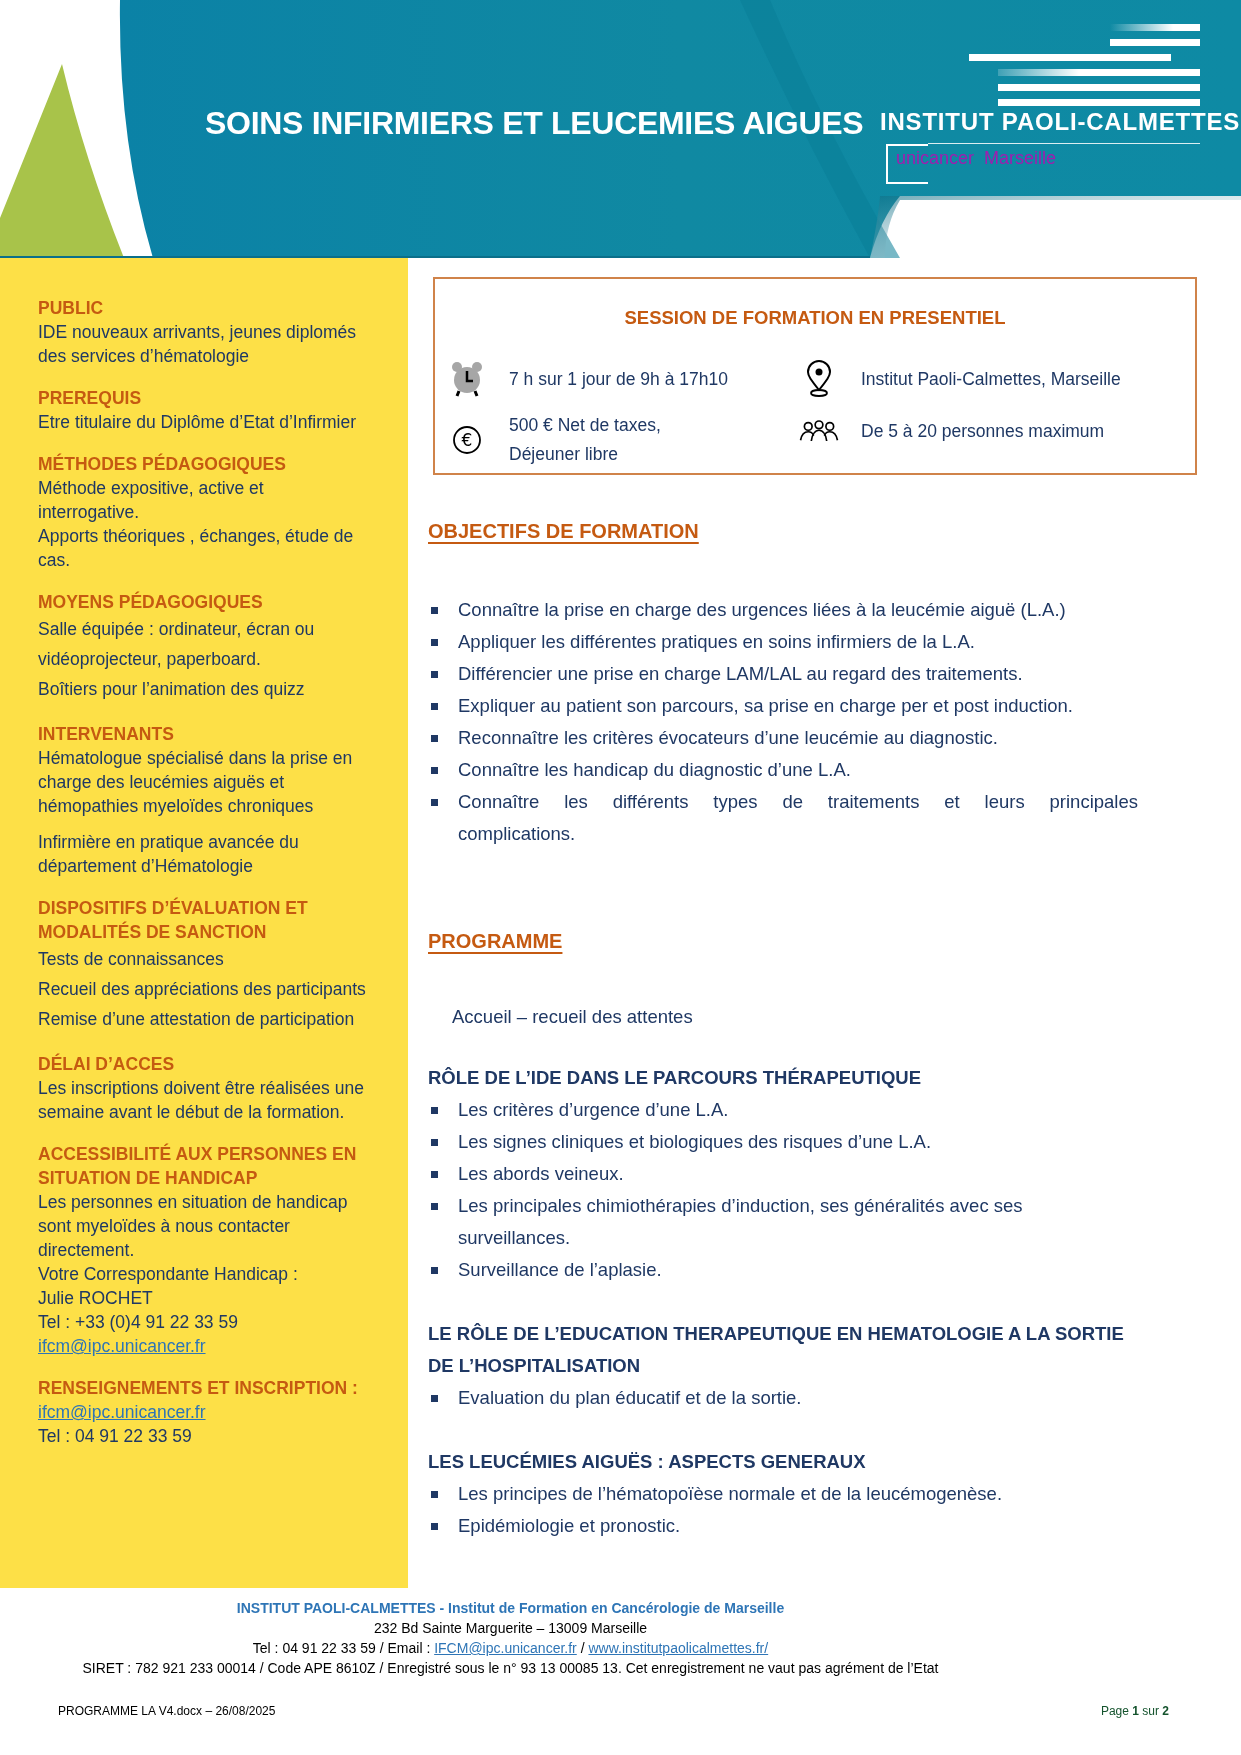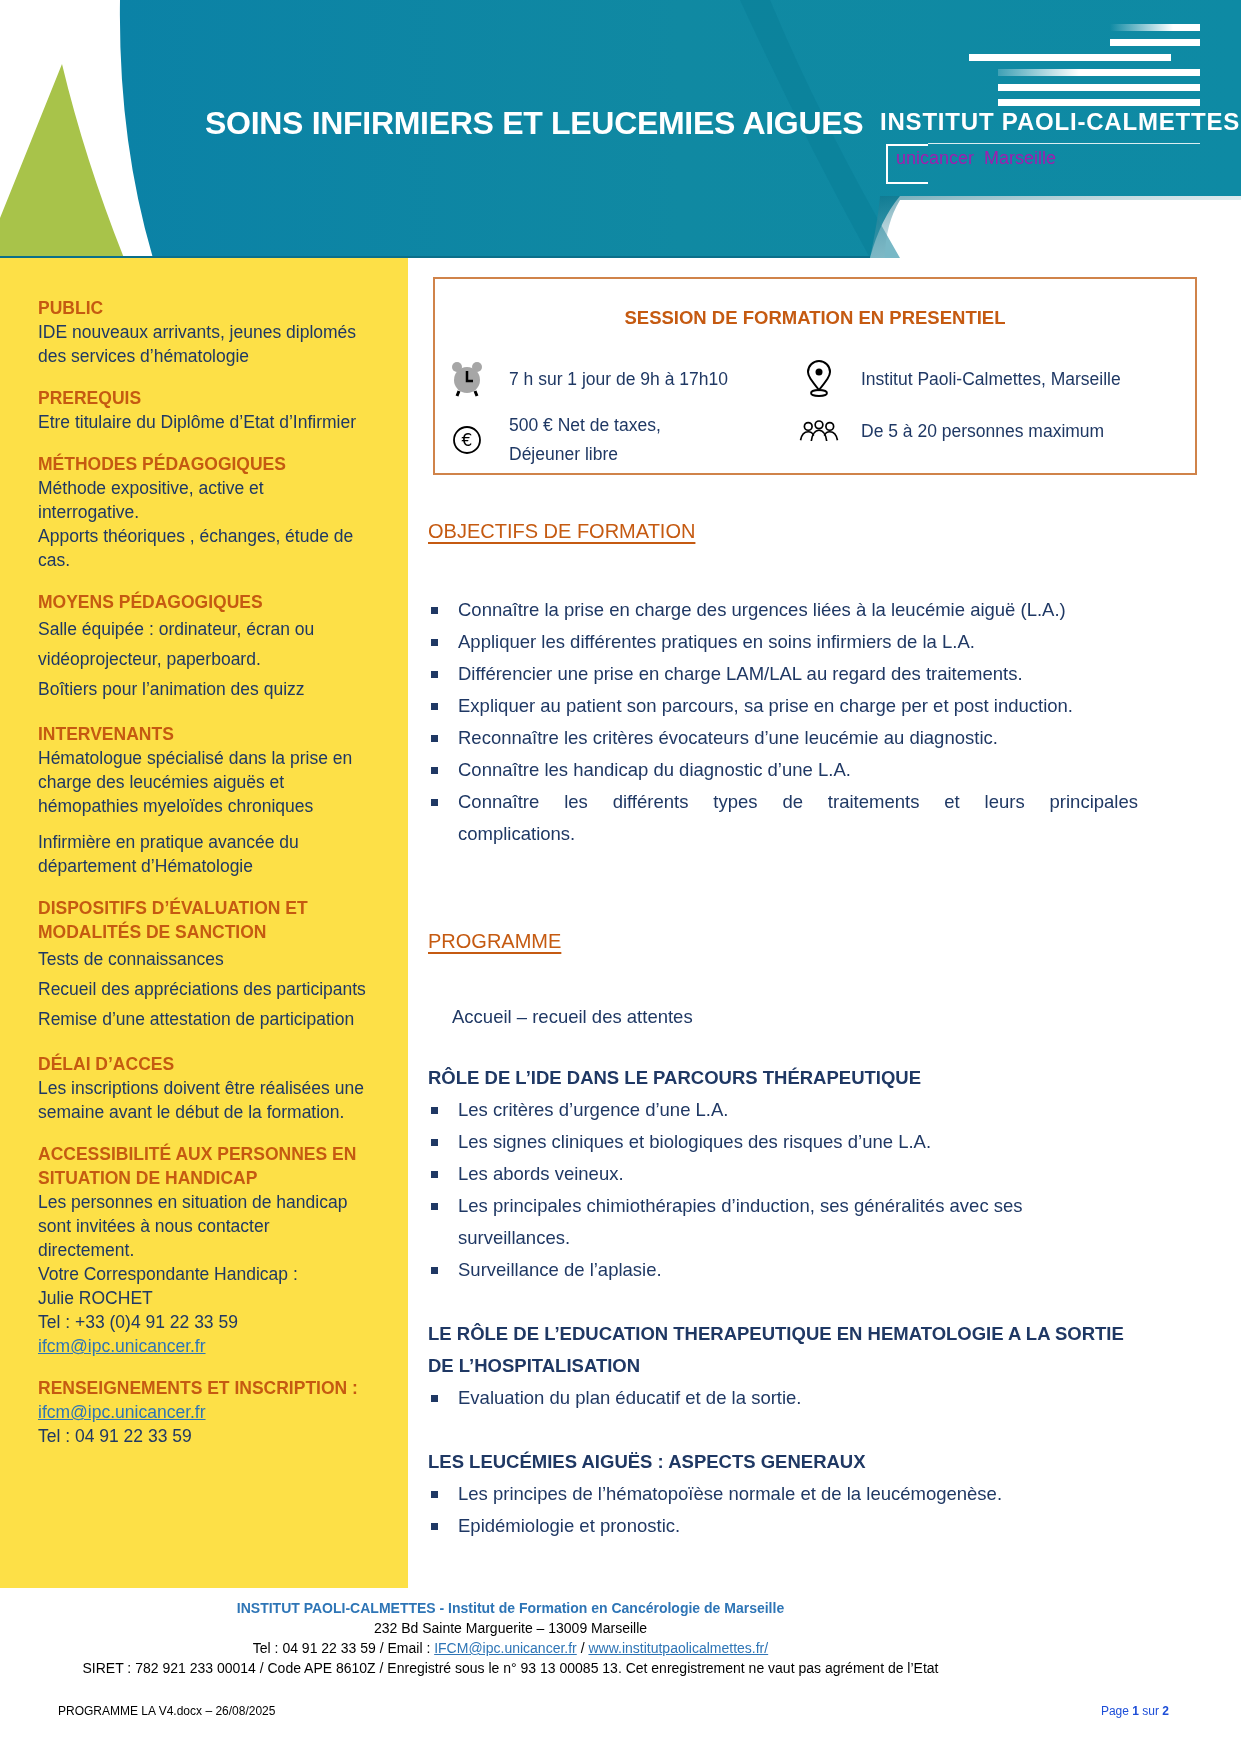--- a/index.html
+++ b/index.html
@@ -54,41 +54,41 @@
     position: absolute; left: 0; right: 0; top: 28px; text-align: center;
     color: #c55a11; font-weight: bold; font-size: 18.5px;
   }
   .s-item { position: absolute; display: flex; align-items: center; }
   .s-icon { width: 40px; height: 40px; display: flex; align-items: center; justify-content: center; }
   .s-text { font-size: 17.5px; line-height: 29px; color: #1f3864; margin-left: 22px; }
 
   
   .main { position: absolute; left: 428px; top: 0; width: 720px; }
   .sec-title {
-    position: absolute; left: 0; color: #c55a11; font-weight: normal; font-size: 20px;
+    position: absolute; left: 0; color: #c55a11; font-weight: bold; font-size: 20px;
     text-decoration: underline; text-underline-offset: 4px; white-space: nowrap;
   }
   .bullets { position: absolute; left: 0; width: 710px; margin: 0; padding: 0; list-style: none; }
   .bullets li {
     position: relative; padding-left: 30px; font-size: 18.5px; line-height: 32px; color: #1f3864;
   }
   .bullets li::before {
     content: ""; position: absolute; left: 3px; top: 13px; width: 7px; height: 7px; background: #1f3864;
   }
   .bullets li.just { text-align: justify; text-align-last: left; }
   .bullets li.just .l1 { display: block; text-align: justify; text-align-last: justify; }
   .plain { position: absolute; left: 0; font-size: 18.5px; color: #1f3864; white-space: nowrap; }
   .sub-head { position: absolute; left: 0; font-size: 18.5px; font-weight: bold; color: #1f3864; line-height: 32px; width: 720px; }
 
   
   .footer { position: absolute; left: 0; top: 1598px; width: 1021px; text-align: center; font-size: 14px; line-height: 20px; color: #000; }
   .footer .org { color: #2e75b6; font-weight: bold; }
   .footer a { color: #2e75b6; text-decoration: underline; }
   .doc-ref { position: absolute; left: 58px; top: 1704px; font-size: 12px; color: #000; }
-  .page-no { position: absolute; right: 72px; top: 1704px; font-size: 12px; color: #1d4ed8; }
+  .page-no { position: absolute; right: 72px; top: 1704px; font-size: 12px; color: #14532d; }
   .page-no b { font-weight: bold; }
 </style>
 </head>
 <body>
 
 <div class="header">
   <svg class="bg" width="1241" height="258" viewBox="0 0 1241 258">
     <defs>
       <linearGradient id="tealg" x1="0" y1="0" x2="1" y2="0">
         <stop offset="0" stop-color="#0b82a6"></stop>
@@ -170,21 +170,21 @@
     </div>
     <div class="sb-section">
       <div class="sb-head">DÉLAI D’ACCES</div>
       <div class="sb-line">Les inscriptions doivent être réalisées une</div>
       <div class="sb-line">semaine avant le début de la formation.</div>
     </div>
     <div class="sb-section">
       <div class="sb-head">ACCESSIBILITÉ AUX PERSONNES EN</div>
       <div class="sb-head">SITUATION DE HANDICAP</div>
       <div class="sb-line">Les personnes en situation de handicap</div>
-      <div class="sb-line">sont invitées à nous contacter</div>
+      <div class="sb-line">sont myeloïdes à nous contacter</div>
       <div class="sb-line">directement.</div>
       <div class="sb-line">Votre Correspondante Handicap :</div>
       <div class="sb-line">Julie ROCHET</div>
       <div class="sb-line">Tel : +33 (0)4 91 22 33 59</div>
       <a class="sb-link">ifcm@ipc.unicancer.fr</a>
     </div>
     <div class="sb-section">
       <div class="sb-head">RENSEIGNEMENTS ET INSCRIPTION :</div>
       <a class="sb-link">ifcm@ipc.unicancer.fr</a>
       <div class="sb-line">Tel : 04 91 22 33 59</div>

